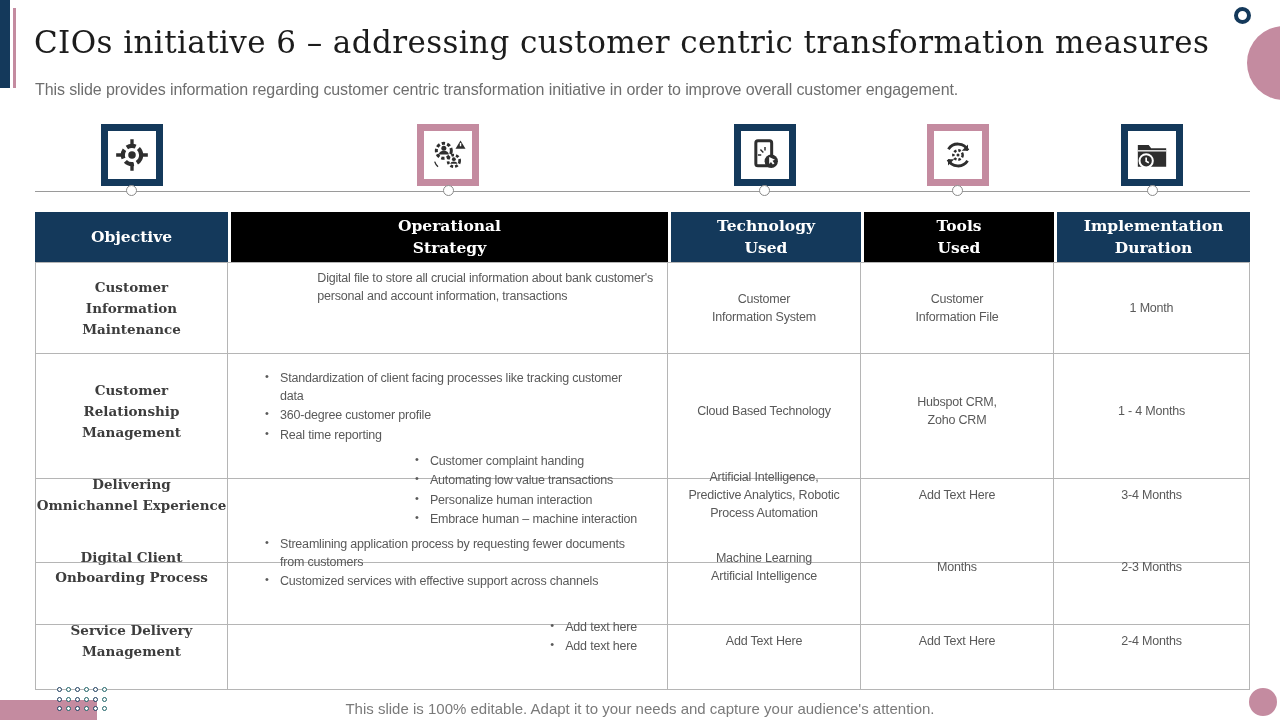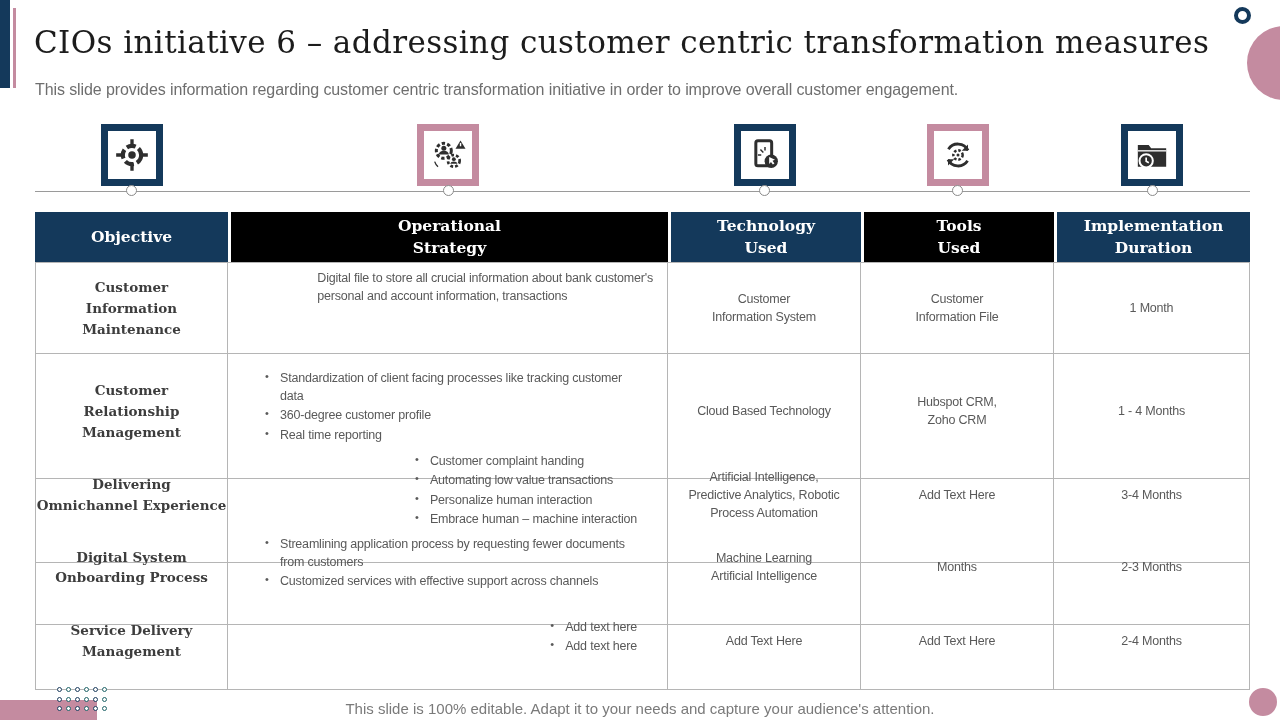--- a/index.html
+++ b/index.html
@@ -220,21 +220,21 @@
           </ul>
       </div>
       <div class="dcell cen">Artificial Intelligence,
 Predictive Analytics, Robotic
 Process Automation</div>
       <div class="dcell cen">Add Text Here</div>
       <div class="dcell cen">3-4 Months</div>
     </div>
 
     <div class="cols trow">
-      <div class="dcell obj serif">Digital System
+      <div class="dcell obj serif">Digital Client
 Onboarding Process</div>
       <div class="dcell strat">
         <div class="txt"></div>
         <ul>
             <li>Streamlining application process by requesting fewer documents from customers</li>
             <li>Customized services with effective support across channels</li>
           </ul>
       </div>
       <div class="dcell cen">Machine Learning
 Artificial Intelligence</div>

